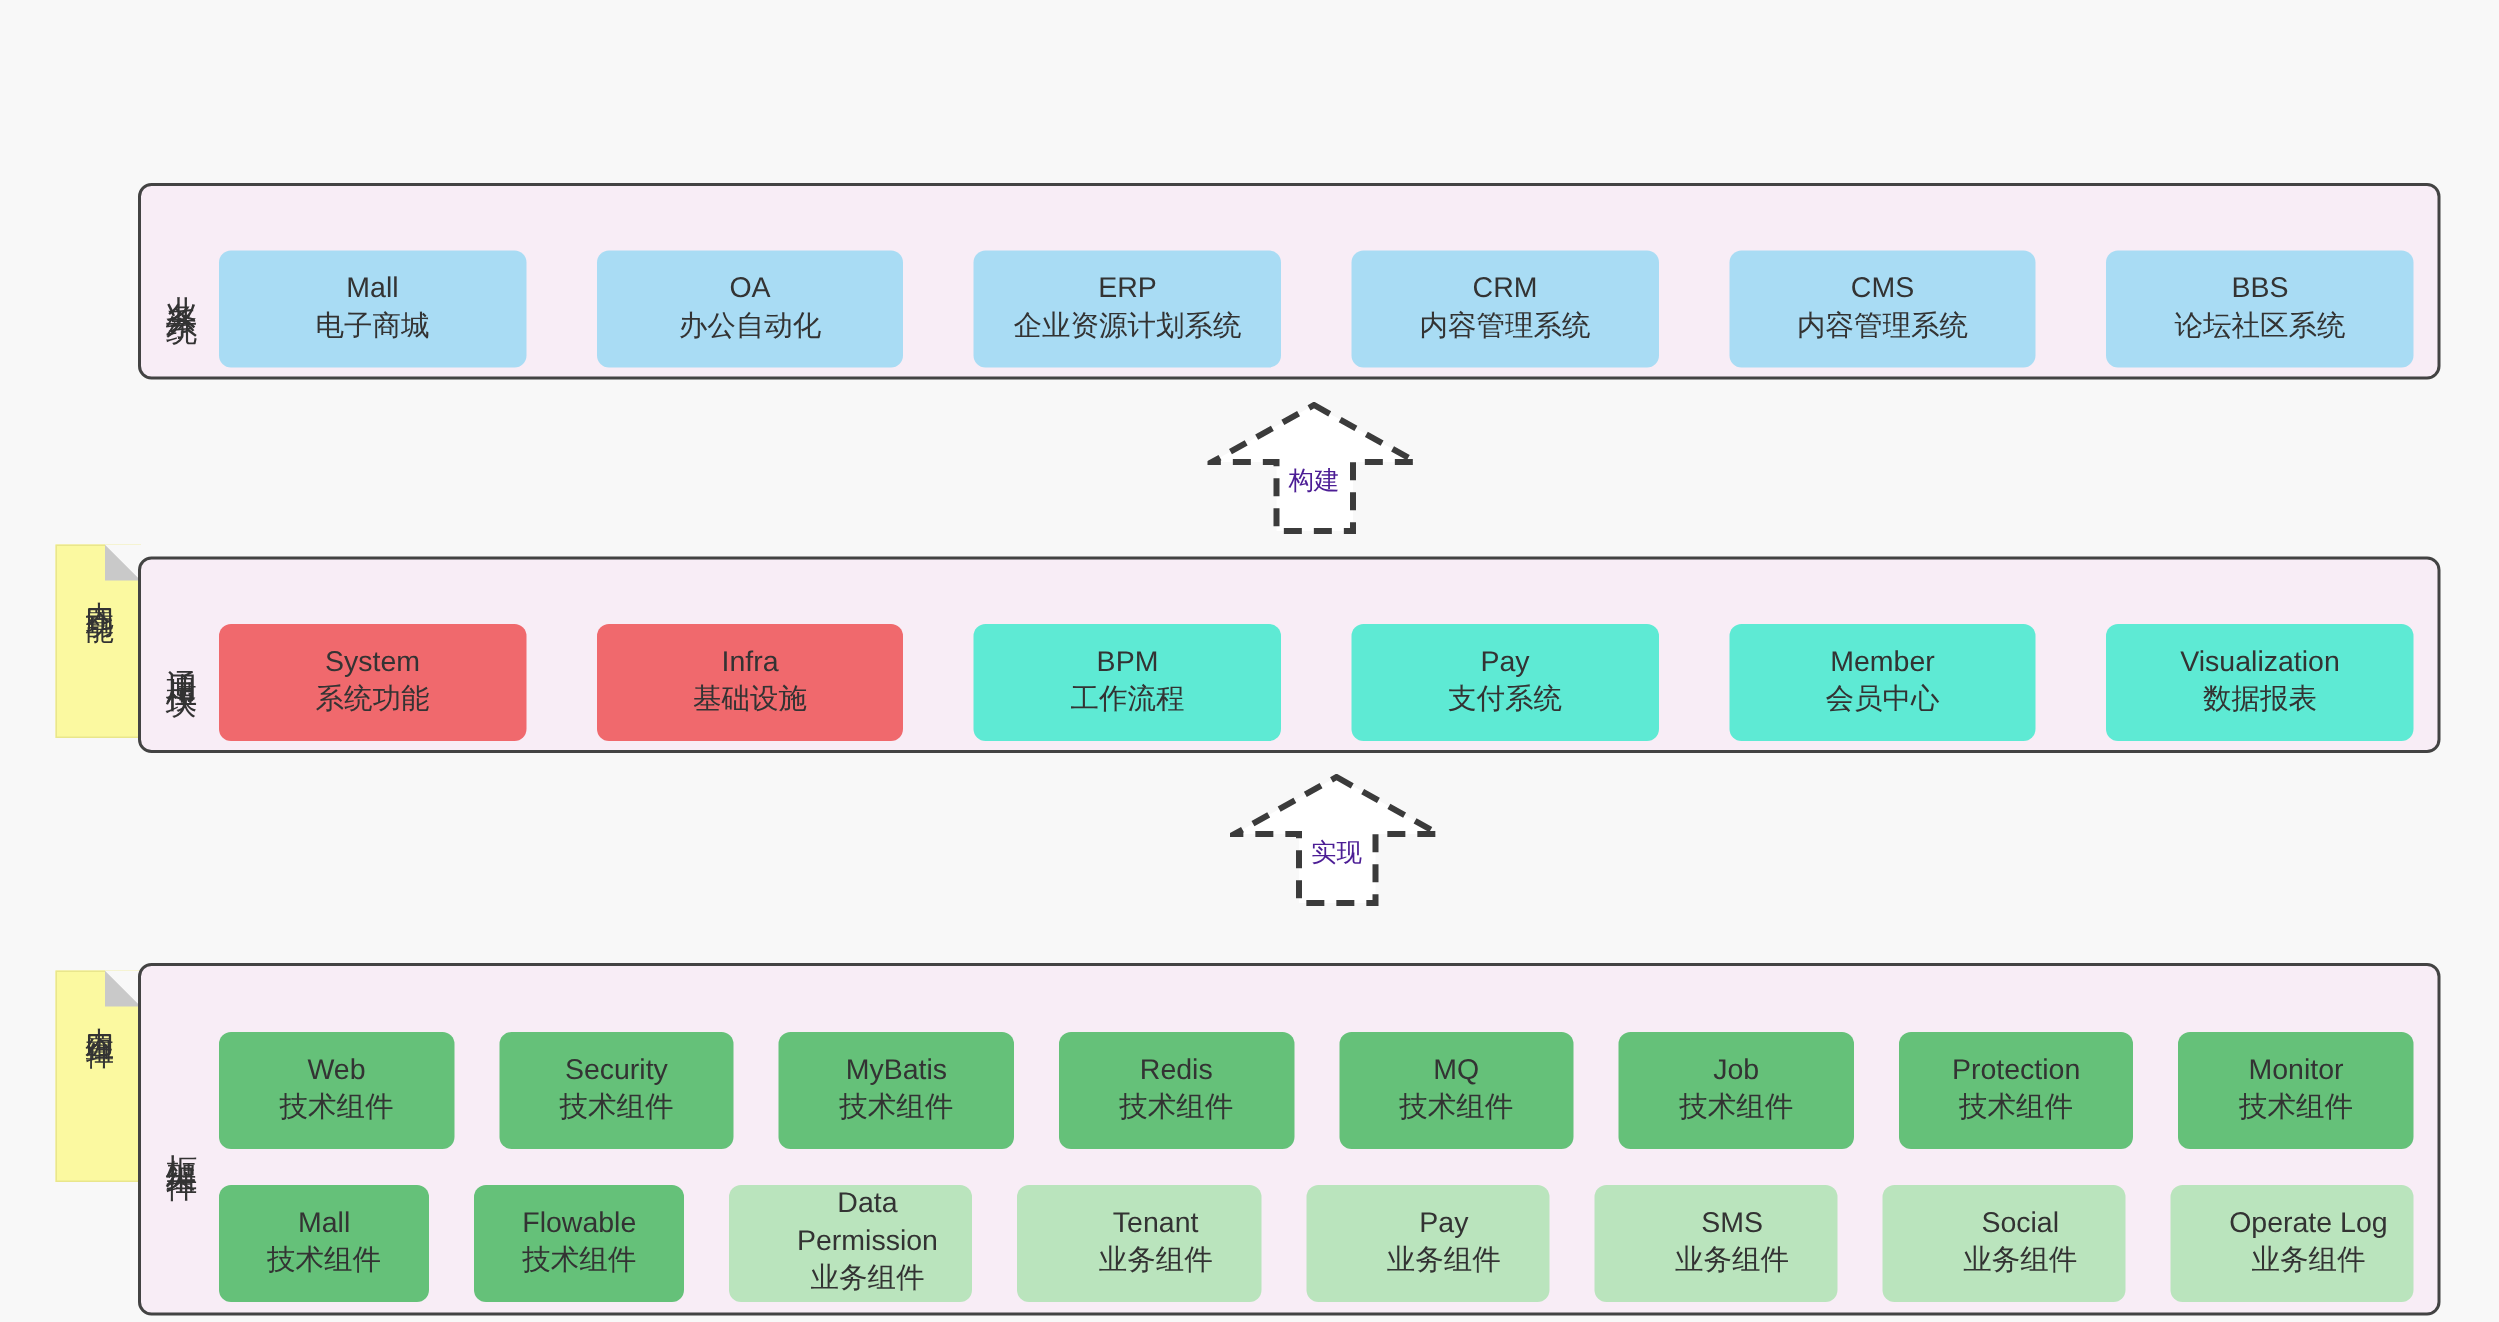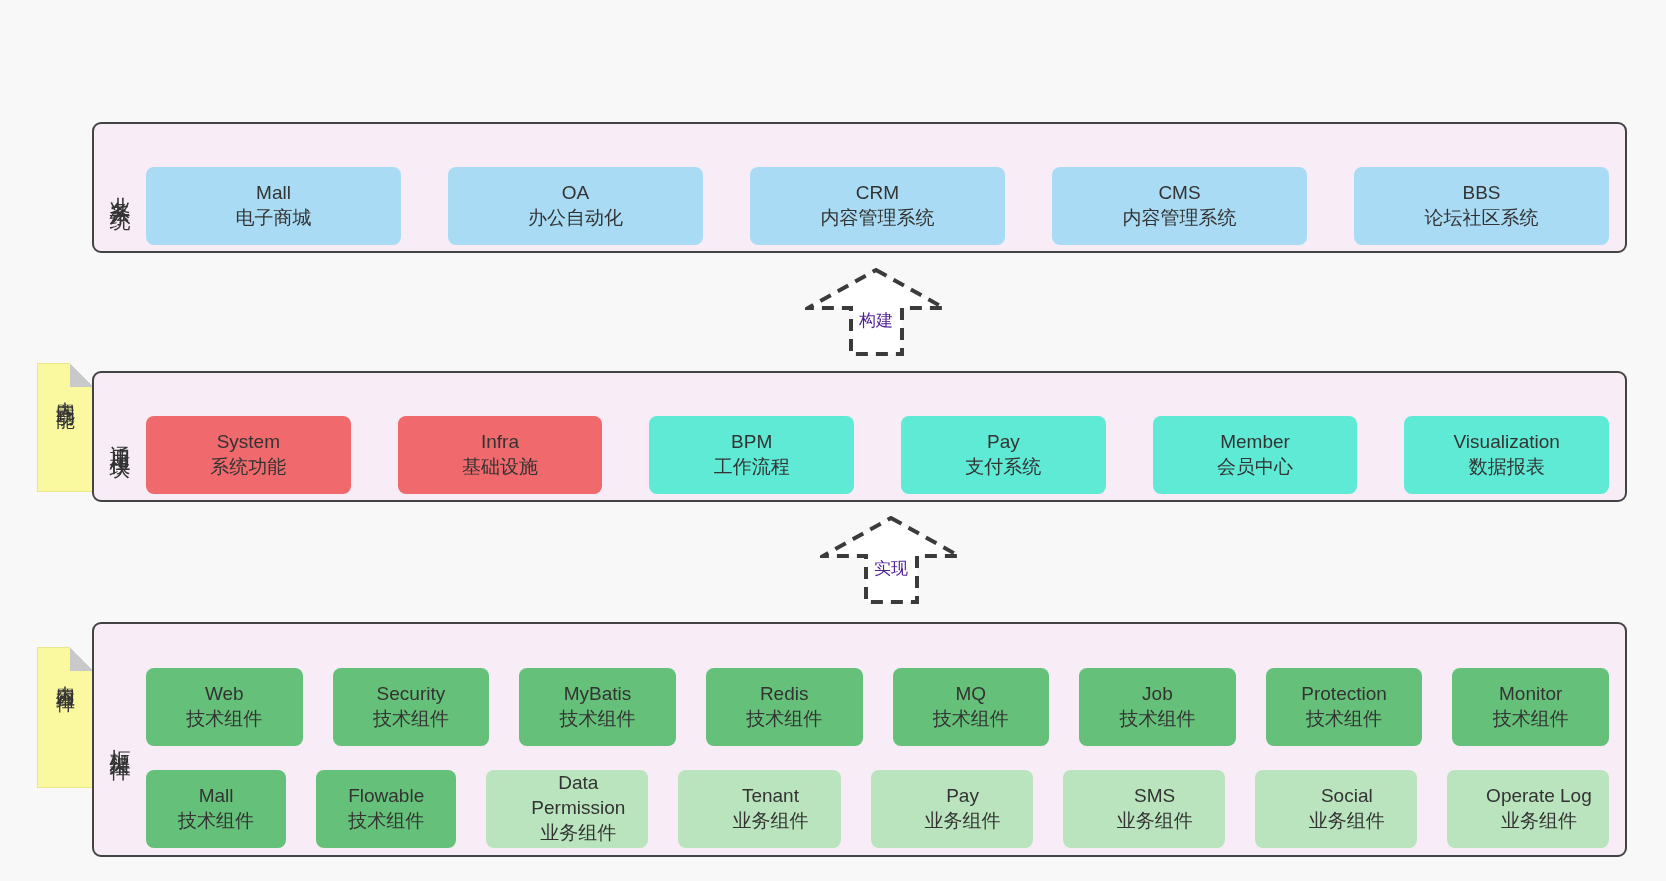--- a/index.html
+++ b/index.html
@@ -8,21 +8,21 @@
     font-family:"Liberation Sans","DejaVu Sans",sans-serif;color:#333;overflow:hidden;
   }
   
   .band{
     position:absolute;left:92px;width:1535px;box-sizing:border-box;
     background:#f8edf6;border:2px solid #434343;border-radius:9px;
     display:flex;z-index:2;
   }
   .band-0{top:122px;height:131px;}
   .band-1{top:371px;height:131px;}
-  .band-2{top:622px;height:235px;}
+  .band-2{top:642px;height:235px;}
   .band-label{
     flex:0 0 52px;display:flex;align-items:center;justify-content:center;
     writing-mode:vertical-rl;text-orientation:upright;
     font-size:21px;letter-spacing:4px;color:#333;
   }
   .band-rows{flex:1;display:flex;flex-direction:column;justify-content:center;gap:24px;padding-right:16px;margin-top:36px;}
   .row{display:flex;gap:47px;}
   .band-2 .row{gap:30px;}
   .box{
     flex:1;height:78px;border-radius:8px;
@@ -82,20 +82,24 @@
         <div class="row">
           <div class="box blue">
             <span class="box-name">Mall</span>
             <span class="box-desc">电子商城</span>
           </div>
           <div class="box blue">
             <span class="box-name">OA</span>
             <span class="box-desc">办公自动化</span>
           </div>
           <div class="box blue">
+            <span class="box-name">ERP</span>
+            <span class="box-desc">企业资源计划系统</span>
+          </div>
+          <div class="box blue">
             <span class="box-name">CRM</span>
             <span class="box-desc">内容管理系统</span>
           </div>
           <div class="box blue">
             <span class="box-name">CMS</span>
             <span class="box-desc">内容管理系统</span>
           </div>
           <div class="box blue">
             <span class="box-name">BBS</span>
             <span class="box-desc">论坛社区系统</span>

